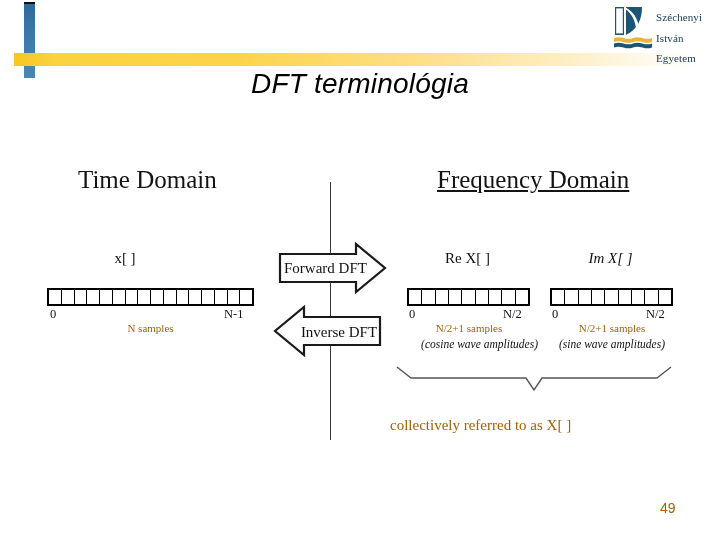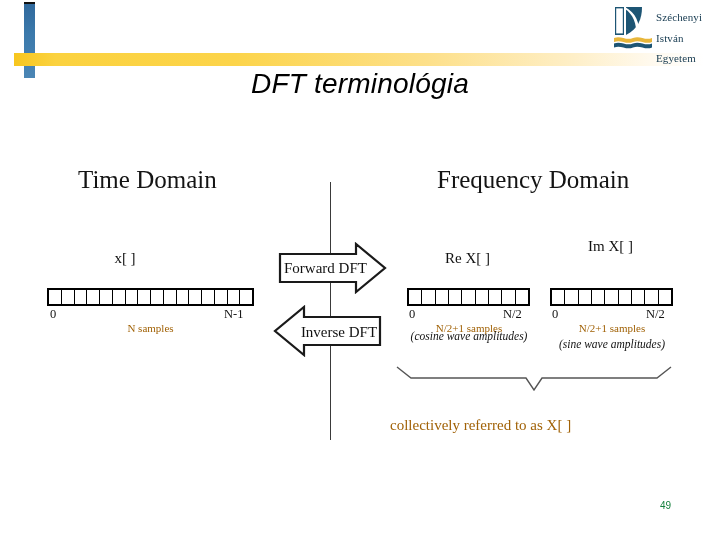--- a/index.html
+++ b/index.html
@@ -103,21 +103,21 @@
   }
 
   .dom-heading {
     position: absolute;
     font-family: "Liberation Serif", serif;
     font-size: 25px;
     color: #141414;
     white-space: nowrap;
   }
   #heading-time  { left: 78px;  top: 16px; }
-  #heading-freq  { left: 437px; top: 16px; }
+  #heading-freq  { left: 437px; top: 16px; text-decoration: underline; }
 
   .arr-label {
     position: absolute;
     font-family: "Liberation Serif", serif;
     font-size: 15px;
     white-space: nowrap;
     color: #111111;
   }
 
   
@@ -189,22 +189,22 @@
     color: #a16207;
     white-space: nowrap;
   }
 
   
   #page-number {
     position: absolute;
     left: 660px;
     top: 500px;
     font-family: "Liberation Sans", sans-serif;
-    font-size: 10px;
-    color: #15803d;
+    font-size: 14px;
+    color: #a16207;
   }
 </style>
 </head>
 <body>
 
 <div id="deco-vbar-cap"></div>
 <div id="deco-vbar"></div>
 <div id="deco-hbar"></div>
 
 <div id="logo">
@@ -281,23 +281,23 @@
       <div class="cell"></div>
       <div class="cell"></div>
       <div class="cell"></div>
       <div class="cell"></div>
     </div>
 
   <div class="endlabel" style="left:409px; top:157px;">0</div>
   <div class="endlabel" style="left:503px; top:157px;">N/2</div>
 
   <div class="caption" style="left:405px; top:172px; width:128px;">N/2+1 samples</div>
-  <div class="subcaption" style="left:400px; top:180px; width:138px;">(cosine wave amplitudes)</div>
-
-  <div class="arr-label" style="left:548px; top:88px; width:125px; text-align:center;">Im X[  ]</div>
+  <div class="subcaption" style="left:400px; top:188px; width:138px;text-align:right;">(cosine wave amplitudes)</div>
+
+  <div class="arr-label" style="left:548px; top:100px; width:125px; text-align:center;font-style:italic;">Im X[  ]</div>
 
   <div class="cellrow" id="im-cells" style="left:550px; top:138px; width:123px;">
       <div class="cell"></div>
       <div class="cell"></div>
       <div class="cell"></div>
       <div class="cell"></div>
       <div class="cell"></div>
       <div class="cell"></div>
       <div class="cell"></div>
       <div class="cell"></div>

